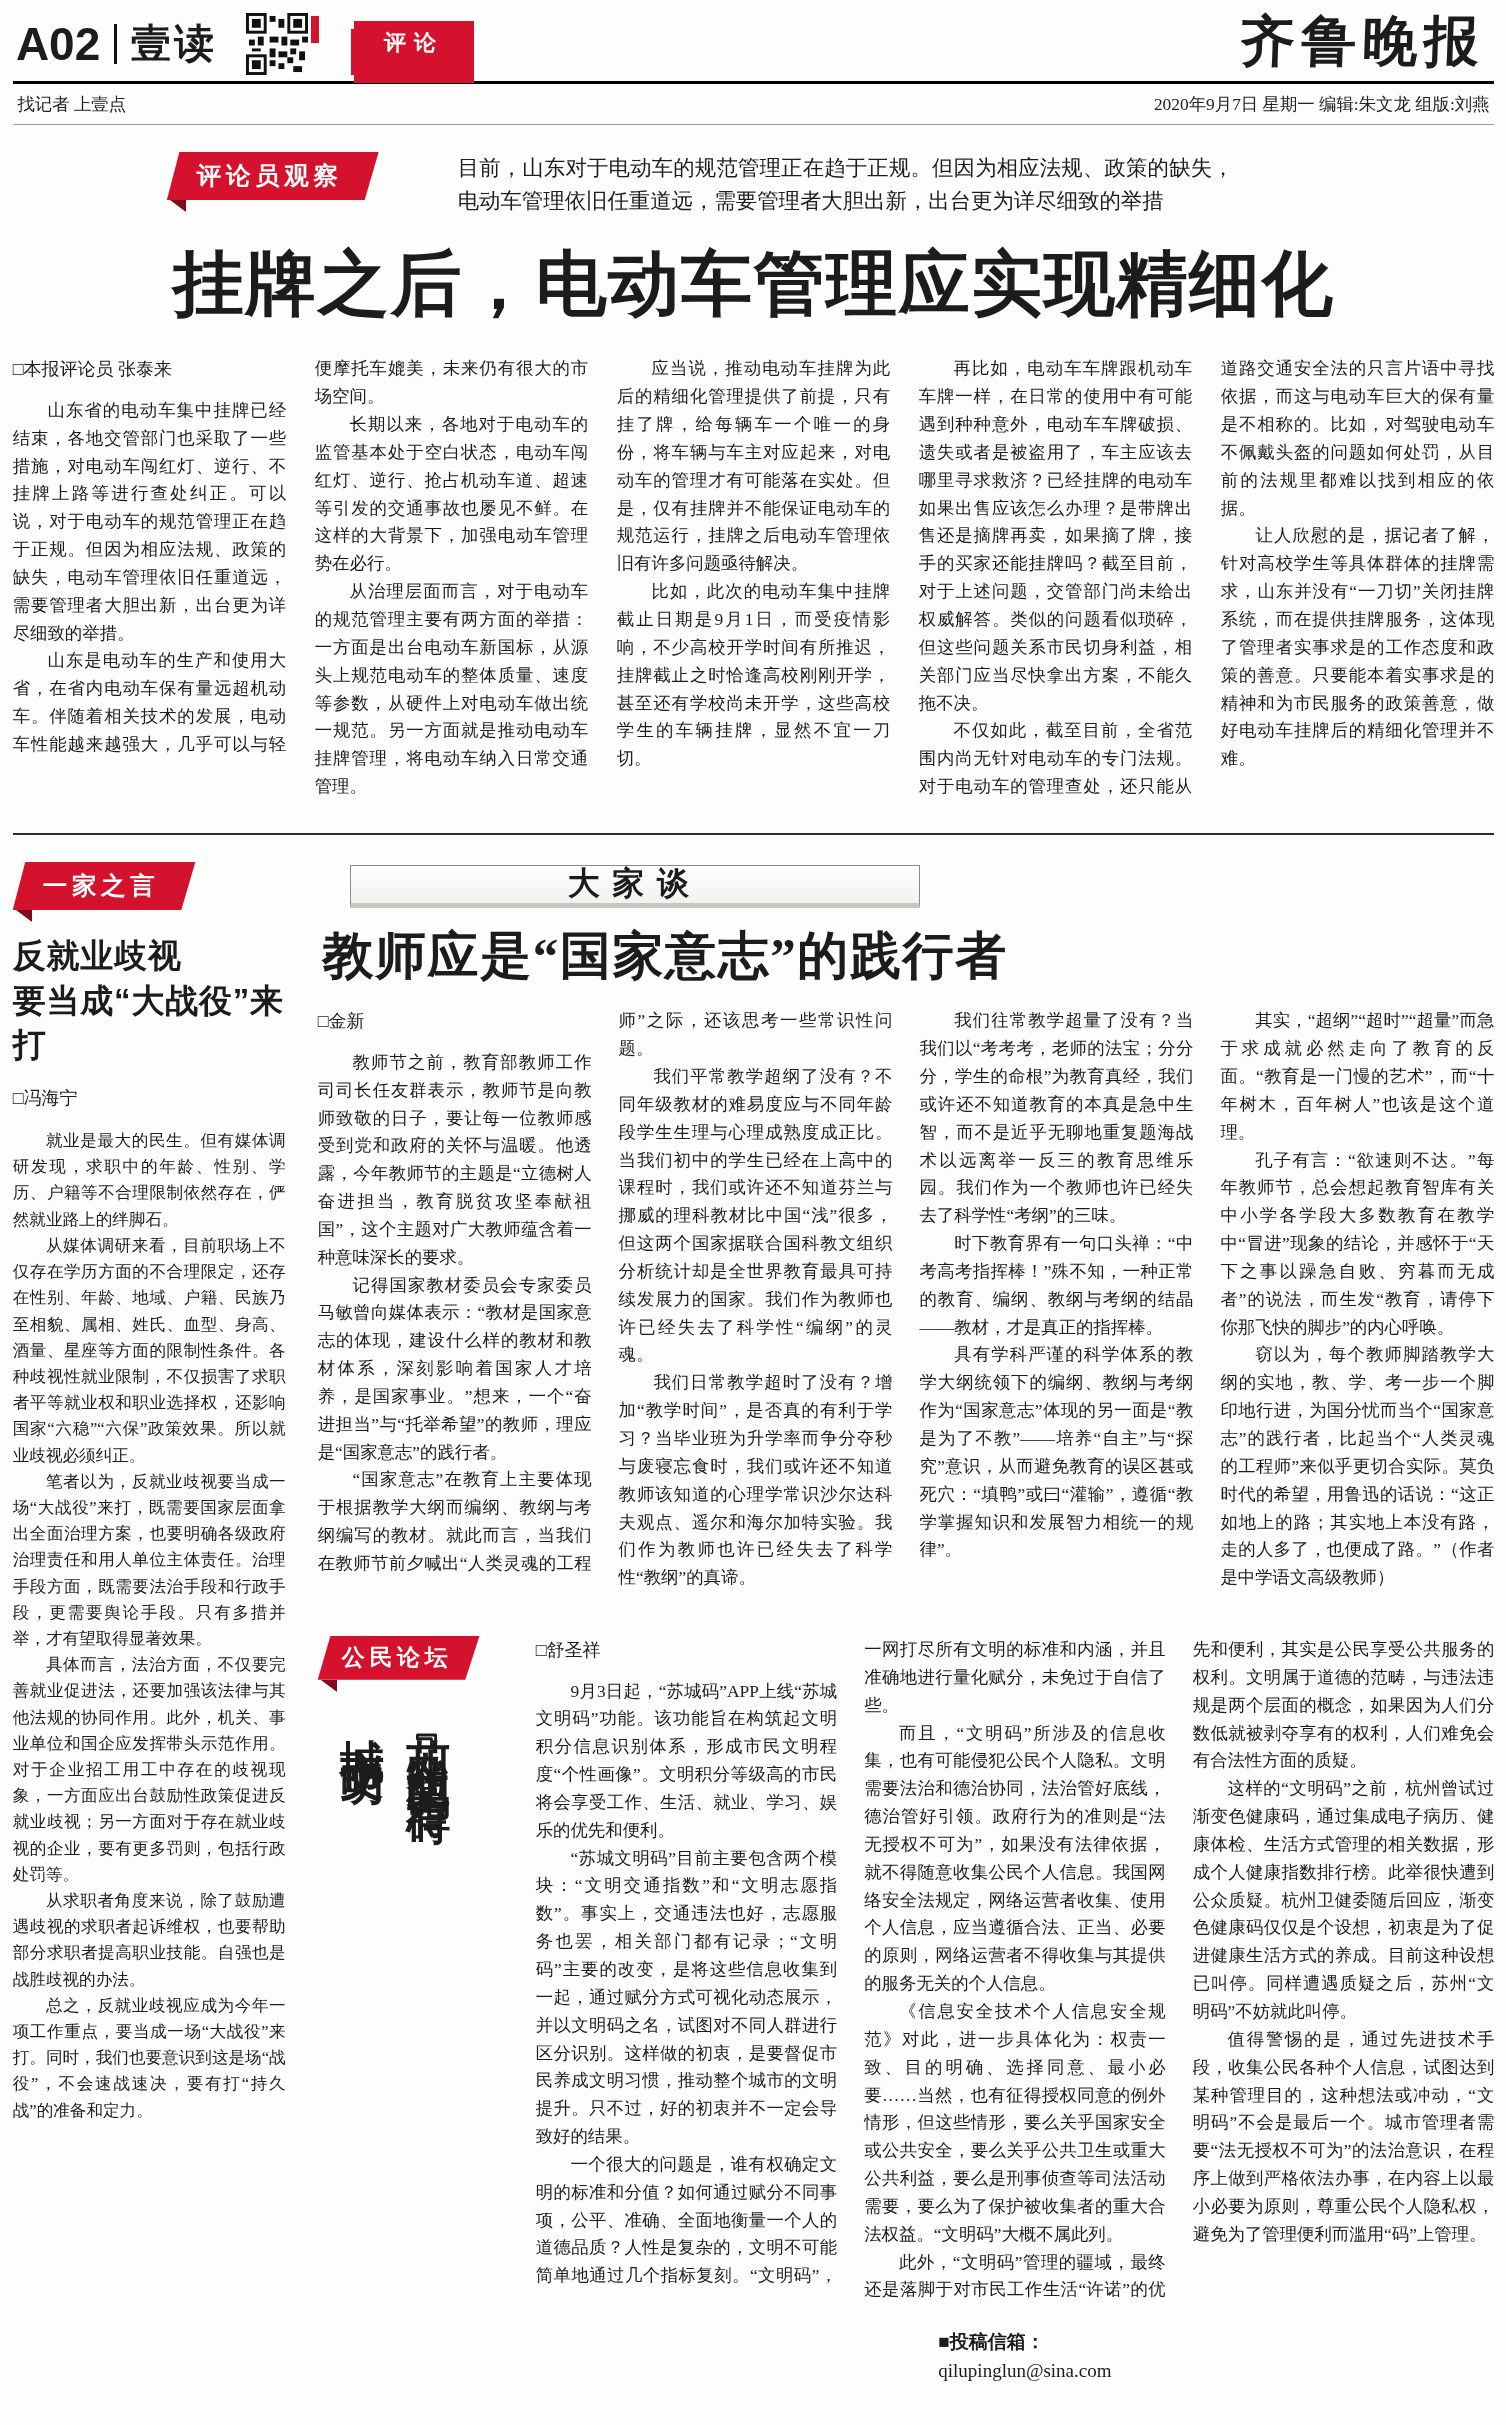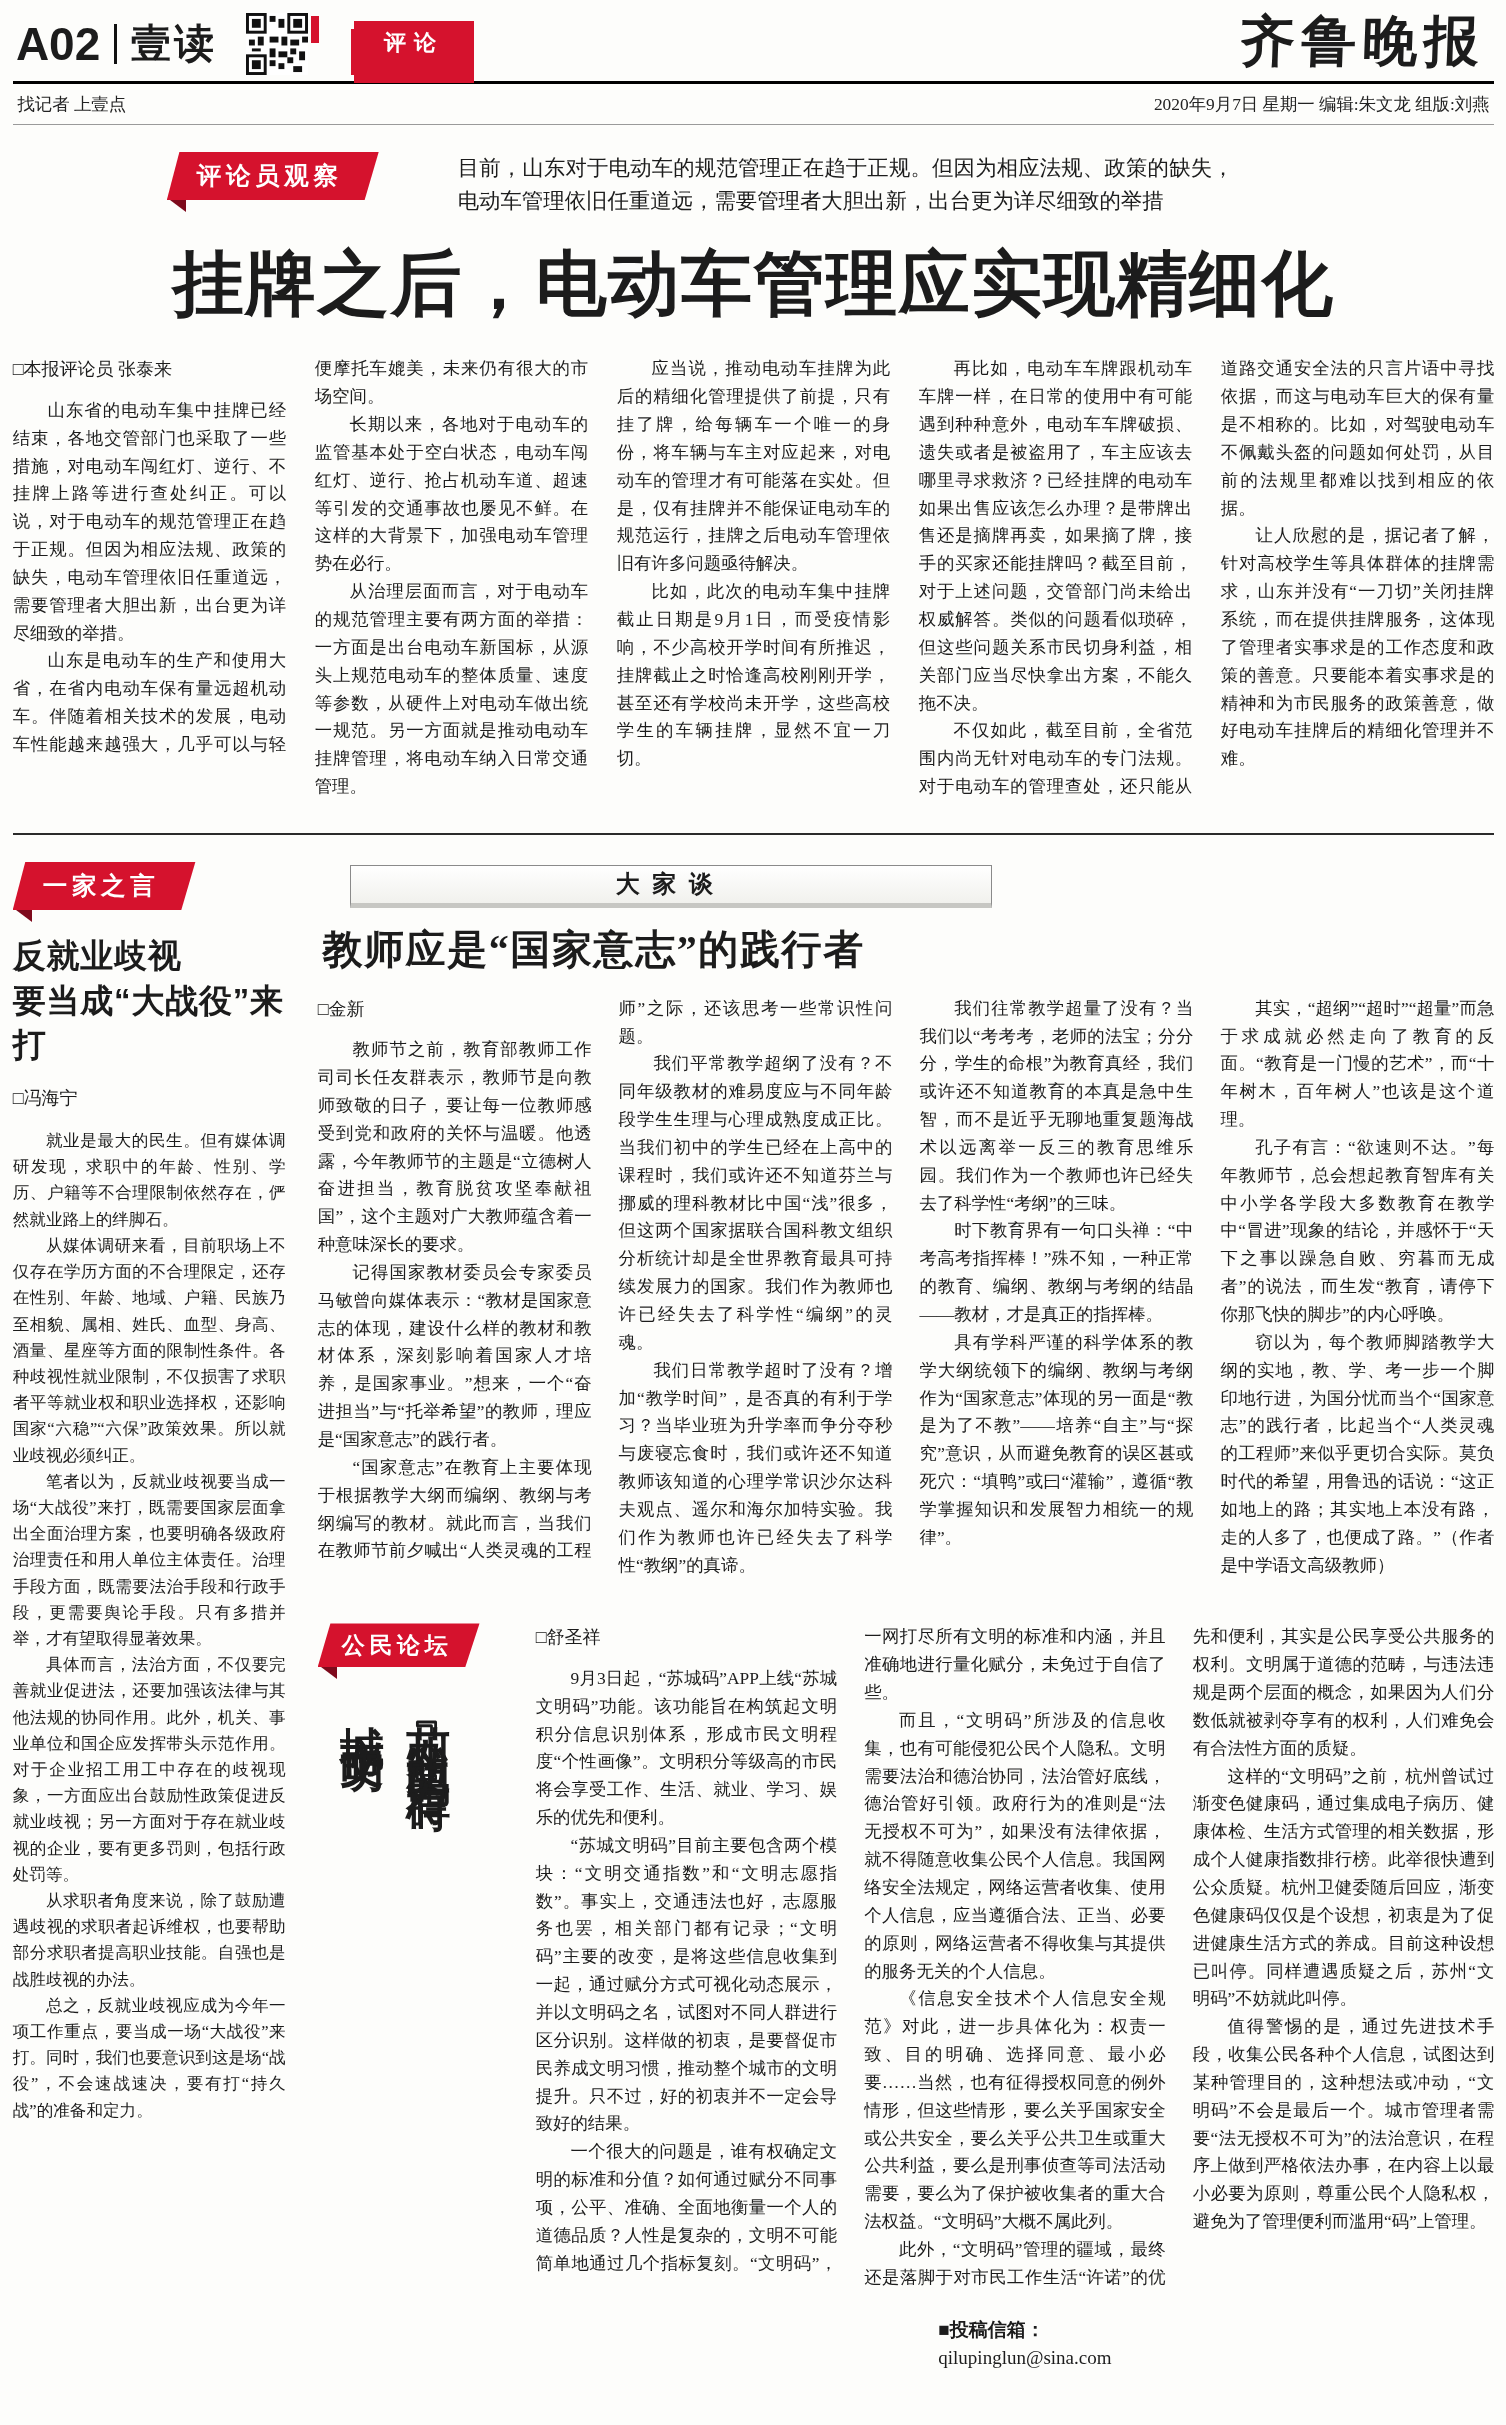--- a/index.html
+++ b/index.html
@@ -66,27 +66,27 @@
   .rail-headline {
     margin:24px 0 16px; font-family:"Liberation Sans", sans-serif; font-weight:700;
     font-size:33px; line-height:1.35; letter-spacing:0.8px;
   }
   .rail .body-text { font-size:16.6px; line-height:1.58; }
   .rail .byline { margin:0 0 16px; }
 
   .right-area { flex:1; min-width:0; }
 
   .forum-label-box {
-    width:642px; height:43px; margin:3.2px 0 19px 32px;
+    width:570px; height:43px; margin:3.2px 0 19px 32px;
     border:0.8px solid #8a8a8a; border-bottom:5.5px solid #c7c7c3;
     background:linear-gradient(#ffffff, #f1f1ed);
     display:flex; align-items:center; justify-content:center;
-    font-size:24px; font-weight:700; letter-spacing:12.7px;
-  }
-  .forum-headline { margin:0 0 22px 4.7px; font-size:40px; font-weight:700; letter-spacing:1.6px; line-height:1.15; }
+    font-size:32px; font-weight:700; letter-spacing:12.7px;
+  }
+  .forum-headline { margin:0 0 22px 4.7px; font-size:51px; font-weight:700; letter-spacing:1.6px; line-height:1.15; }
 
   .citizen { display:flex; gap:20px; margin-top:44px; }
   .citizen-left { width:198px; flex:none; display:flex; flex-direction:column; gap:24px; align-items:flex-start; }
   .v-headline { writing-mode:vertical-lr; text-orientation:upright; font-size:44px; font-weight:700; letter-spacing:8px; line-height:1.5; height:633px; margin-left:11px; }
   .v-headline .v-line { display:block; }
   .citizen-right { flex:1; min-width:0; }
 
   .mailbox { margin:24px 0 0 42%; font-size:19px; line-height:1.5; }
   .mail-label { font-family:"Liberation Sans", sans-serif; font-weight:700; }
 </style>

